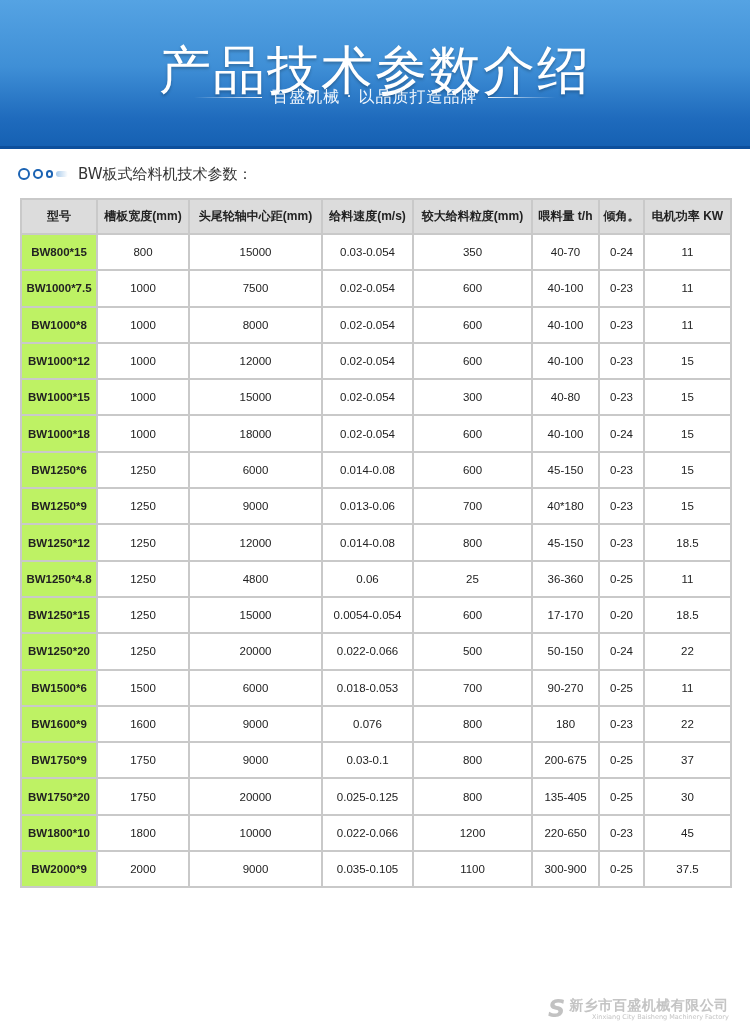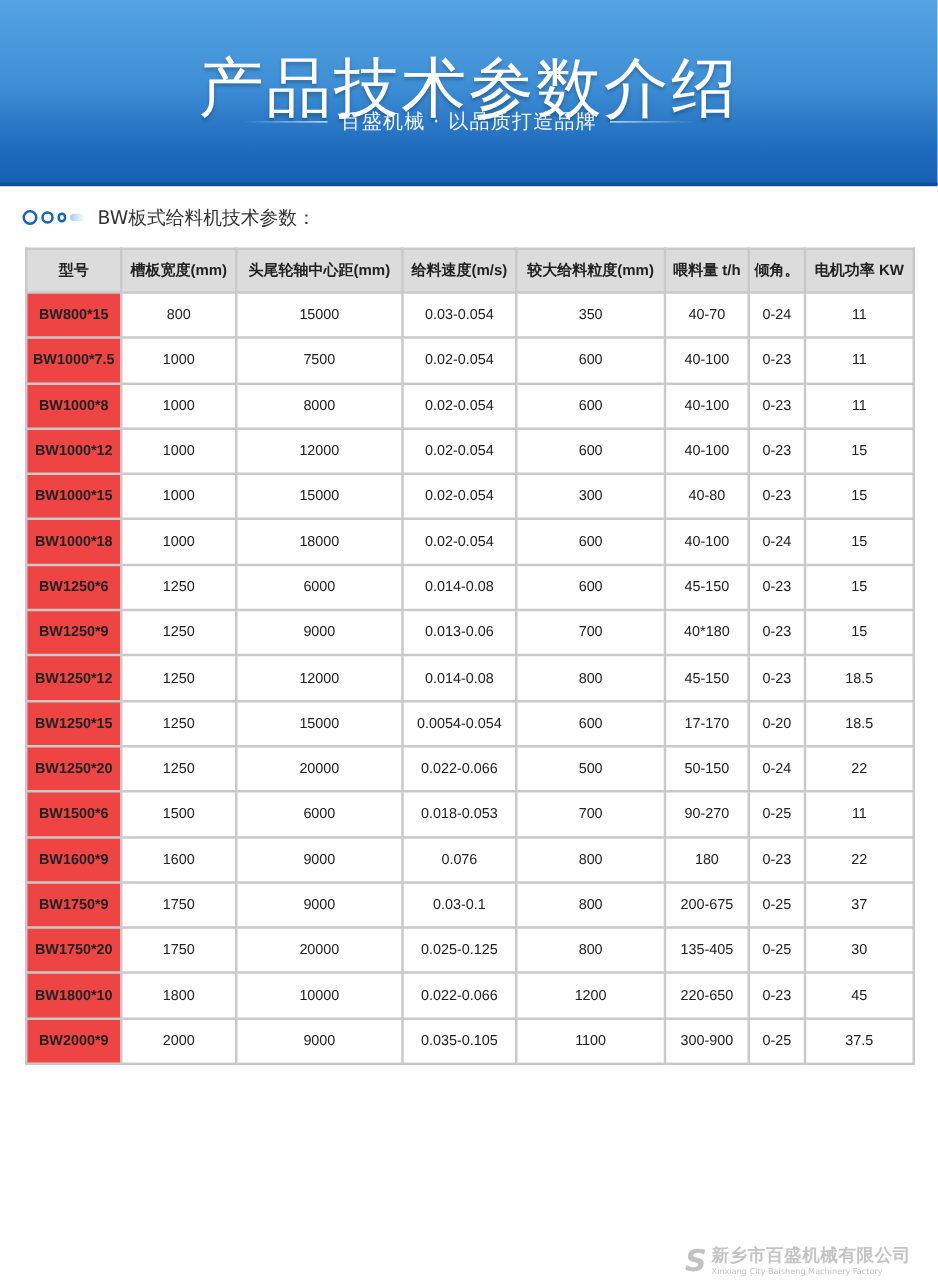--- a/index.html
+++ b/index.html
@@ -32,28 +32,28 @@
   .section-title { color: #333; font-size: 15px; margin-left: 10px; }
 
   table.spec {
     position: absolute; left: 20px; top: 198px; width: 710px;
     border-collapse: collapse; table-layout: fixed;
     font-family: "Liberation Sans", sans-serif; font-size: 11.5px; color: #222;
   }
   table.spec th, table.spec td { border: 2px solid #c9c9c9; text-align: center; vertical-align: middle; }
   table.spec th { background: #dcdcdc; height: 35px; font-weight: bold; font-size: 12px; color: #222; white-space: nowrap; padding: 0 2px; }
   table.spec td { height: 36.3px; background: #fff; }
-  table.spec td.model { background: #ef4444; font-weight: bold; }
+  table.spec td.model { background: #bef264; font-weight: bold; }
 
   .watermark {
     position: absolute; left: 548px; top: 995px; width: 200px; height: 28px;
     color: #b8b8b8; display: flex; align-items: center;
   }
   .wm-logo { font-size: 24px; font-weight: bold; color: #c2c2c2; margin-right: 4px; font-style: italic; }
-  .wm-text { display: flex; flex-direction: column; line-height: 1; }
+  .wm-text { display: flex; flex-direction: column; line-height: 1; align-items: flex-end; }
   .wm-cn { font-size: 14px; font-weight: bold; color: #c4c4c4; letter-spacing: 0.5px; }
   .wm-en { font-size: 6.5px; color: #c4c4c4; margin-top: 2px; }
 </style>
 </head>
 <body>
 
 <div class="banner">
   <div class="banner-title">产品技术参数介绍</div>
   <div class="banner-sub-row">
     <div class="banner-line"></div>
@@ -181,20 +181,30 @@
         <td class="model">BW1250*12</td>
         <td>1250</td>
         <td>12000</td>
         <td>0.014-0.08</td>
         <td>800</td>
         <td>45-150</td>
         <td>0-23</td>
         <td>18.5</td>
       </tr>
       <tr>
+        <td class="model">BW1250*4.8</td>
+        <td>1250</td>
+        <td>4800</td>
+        <td>0.06</td>
+        <td>25</td>
+        <td>36-360</td>
+        <td>0-25</td>
+        <td>11</td>
+      </tr>
+      <tr>
         <td class="model">BW1250*15</td>
         <td>1250</td>
         <td>15000</td>
         <td>0.0054-0.054</td>
         <td>600</td>
         <td>17-170</td>
         <td>0-20</td>
         <td>18.5</td>
       </tr>
       <tr>

